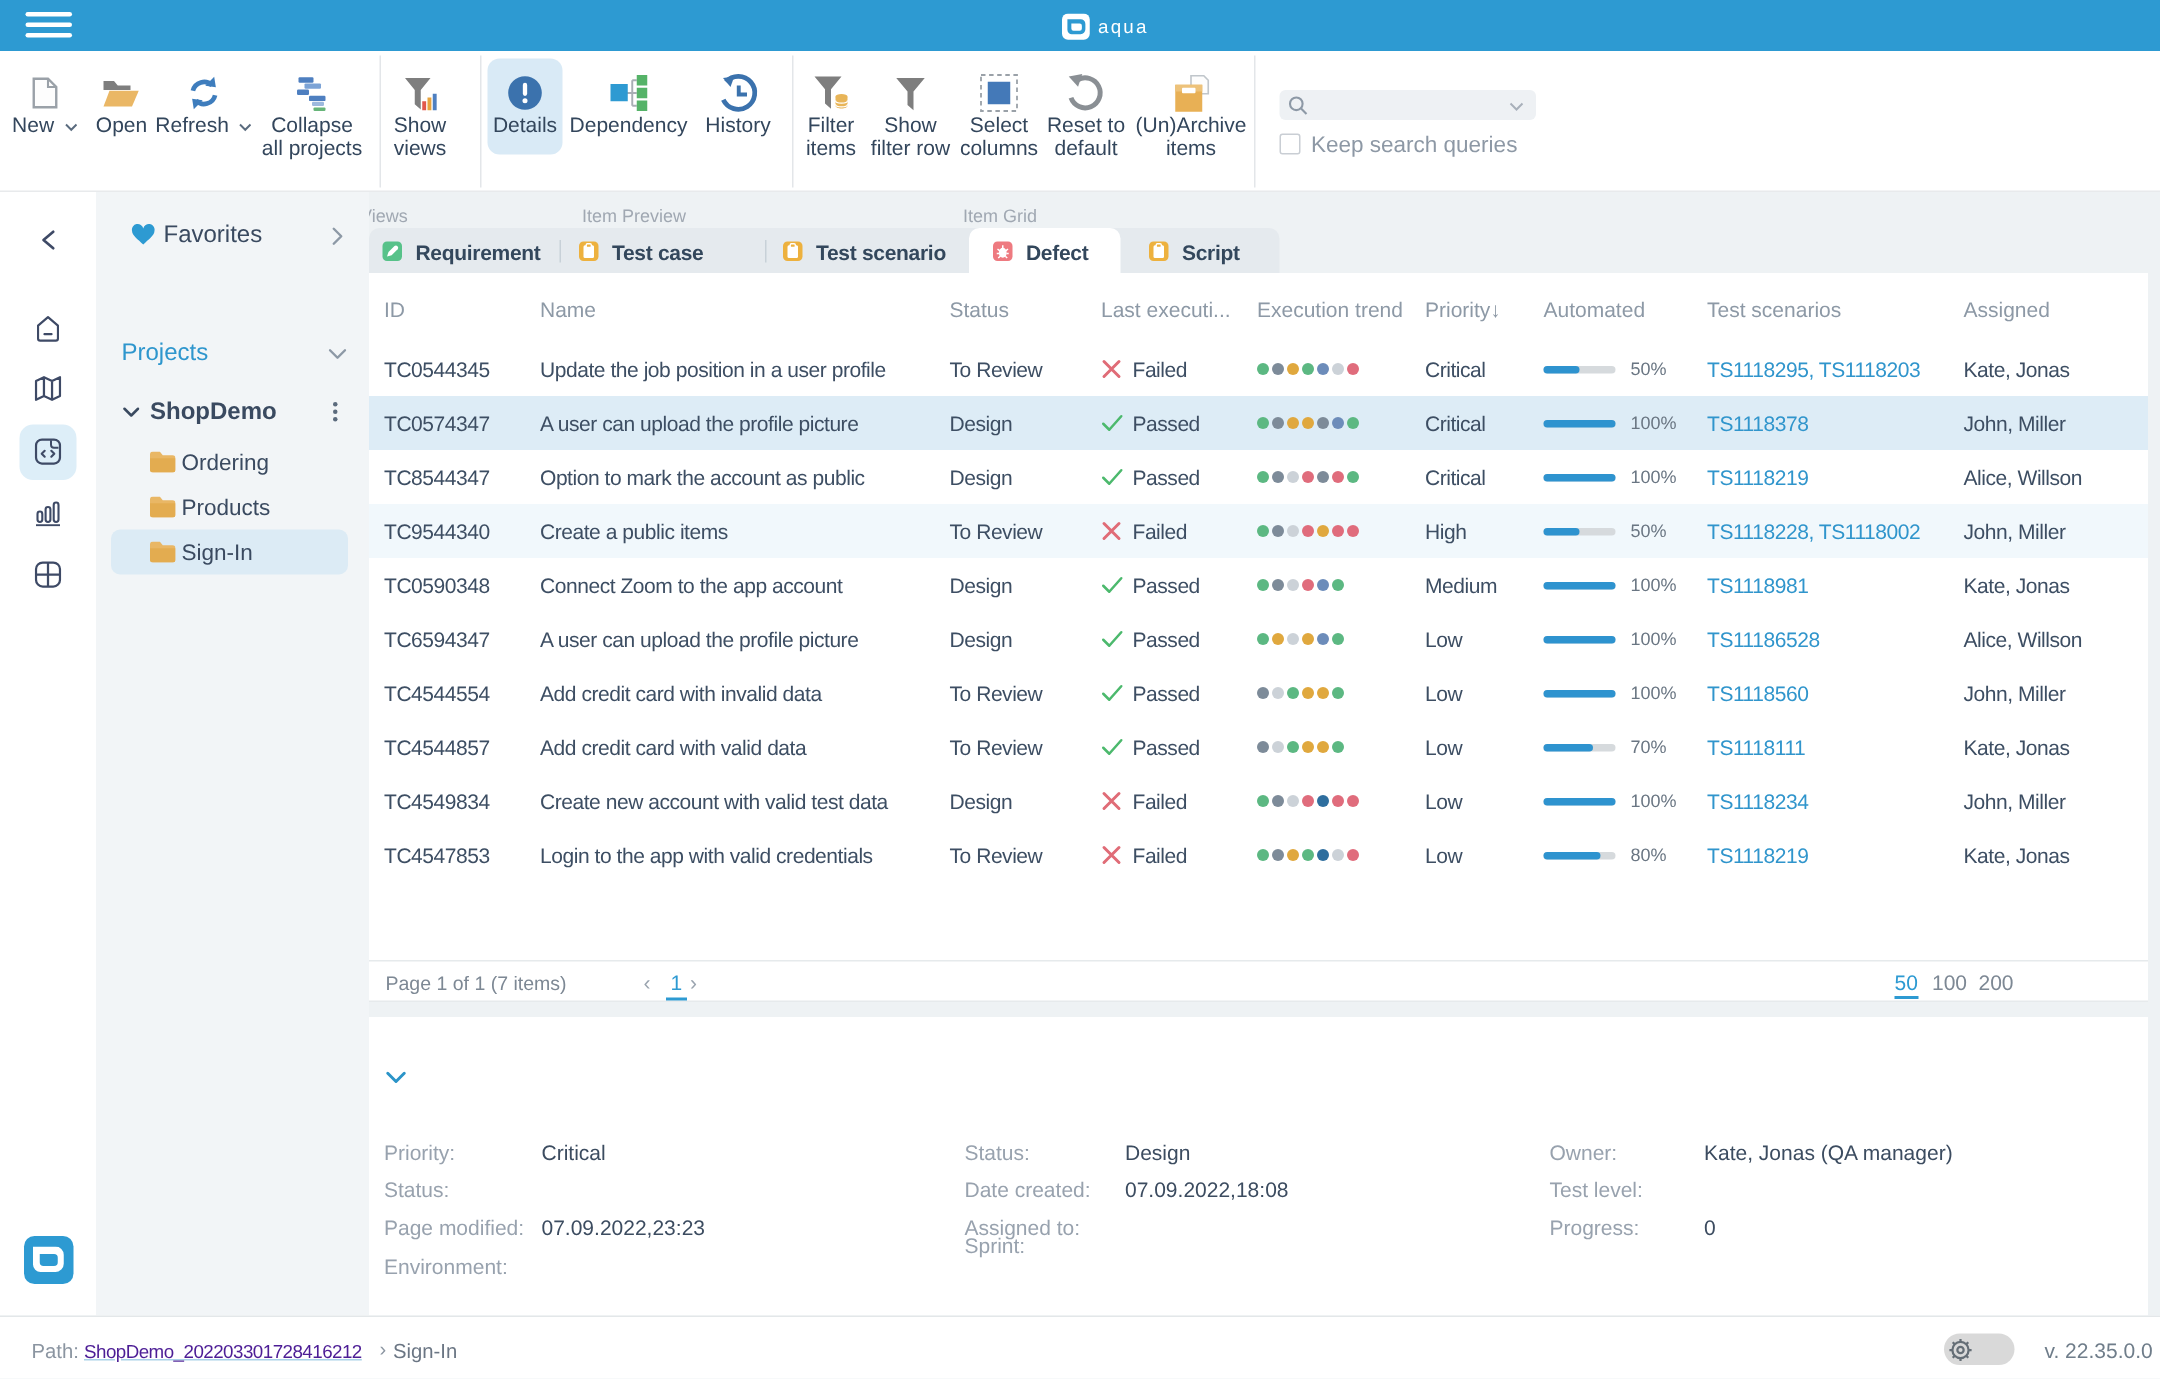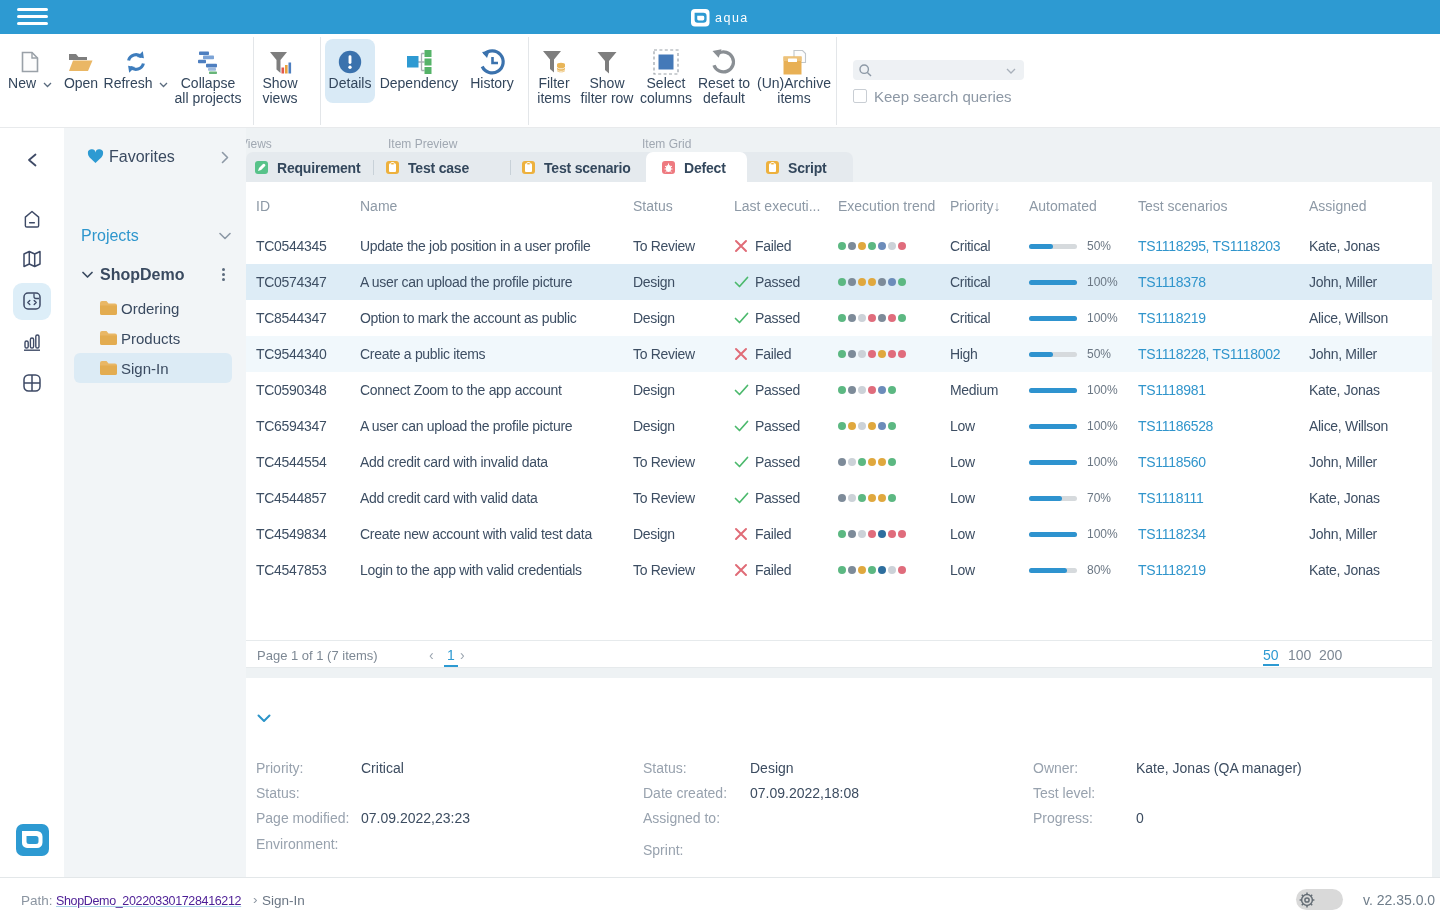--- a/index.html
+++ b/index.html
@@ -3,21 +3,21 @@
 <meta charset="utf-8">
 <style>
 * { margin:0; padding:0; box-sizing:border-box; }
 html,body { width:1440px; height:919px; overflow:hidden; background:#eef2f4;
   font-family:"Liberation Sans", sans-serif; }
 
 
 #topbar { position:absolute; left:0; top:0; width:1440px; height:34px; background:#2d9ad2; }
 #burger { position:absolute; left:17px; top:8px; width:31px; height:17px; }
 #burger span { position:absolute; left:0; width:31px; height:3px; background:#fff; border-radius:2px; }
-#logo { position:absolute; left:691px; top:9px;text-align:right; }
+#logo { position:absolute; left:708px; top:9px;text-align:right; }
 
 
 #toolbar { position:absolute; left:0; top:34px; width:1440px; height:94px; background:#fff;
   border-bottom:1px solid #e8eaec; }
 .tdiv { position:absolute; top:3px; width:1px; height:88px; background:#e3e6e9; }
 .titem { position:absolute; top:34px; text-align:center; color:#33465c; font-size:14px; line-height:14.5px; }
 .titem .ticon { position:absolute; top:-21px; left:0; right:0; height:30px; display:flex; align-items:center; justify-content:center; }
 .titem .tlbl { position:absolute; top:8px; left:-20px; right:-20px; }
 .tcap { position:absolute; top:75px; font-size:12px; color:#a0a8b2; text-align:left;margin-top:28px; }
 
@@ -630,21 +630,21 @@
     <div class="dlbl" style="left:10px;top:107px">Status:</div>
     <div class="dlbl" style="left:10px;top:132px">Page modified:</div>
     <div class="dval" style="left:115px;top:132px">07.09.2022,23:23</div>
     <div class="dlbl" style="left:10px;top:158px">Environment:</div>
 
     <div class="dlbl" style="left:397px;top:82px">Status:</div>
     <div class="dval" style="left:504px;top:82px">Design</div>
     <div class="dlbl" style="left:397px;top:107px">Date created:</div>
     <div class="dval" style="left:504px;top:107px">07.09.2022,18:08</div>
     <div class="dlbl" style="left:397px;top:132px">Assigned to:</div>
-    <div class="dlbl" style="left:397px;top:164px">Sprint:</div>
+    <div class="dlbl" style="left:397px;top:144px">Sprint:</div>
 
     <div class="dlbl" style="left:787px;top:82px">Owner:</div>
     <div class="dval" style="left:890px;top:82px">Kate, Jonas (QA manager)</div>
     <div class="dlbl" style="left:787px;top:107px">Test level:</div>
     <div class="dlbl" style="left:787px;top:132px">Progress:</div>
     <div class="dval" style="left:890px;top:132px">0</div>
   </div>
 </div>
 
 <div id="statusbar">

